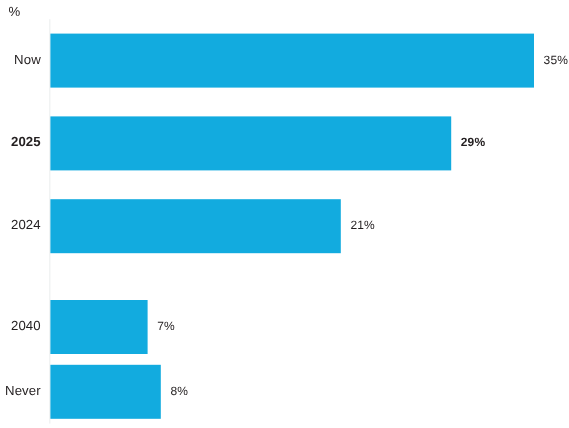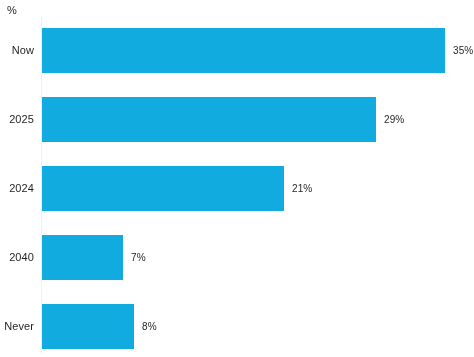--- a/index.html
+++ b/index.html
@@ -103,31 +103,31 @@
   <div id="unit-label">%</div>
 
   <div id="axis-line"></div>
 
   <div id="plot">
       <div class="bar-row" style="top: 28px;">
         <div class="cat-label">Now</div>
         <div class="bar" style="width: 403px; background: rgb(18, 171, 223);"></div>
         <div class="value-label" style="left: 453px;">35%</div>
       </div>
-      <div class="bar-row" style="top: 97px;">
+      <div class="bar-row" style="top: 97px; font-weight: bold;">
         <div class="cat-label">2025</div>
         <div class="bar" style="width: 334px; background: rgb(18, 171, 223);"></div>
         <div class="value-label" style="left: 384px; text-align: right;">29%</div>
       </div>
       <div class="bar-row" style="top: 166px;">
         <div class="cat-label">2024</div>
         <div class="bar" style="width: 242px; background: rgb(18, 171, 223);"></div>
         <div class="value-label" style="left: 292px;">21%</div>
       </div>
-      <div class="bar-row" style="top: 235px;">
+      <div class="bar-row" style="top: 250px;">
         <div class="cat-label">2040</div>
         <div class="bar" style="width: 81px; background: rgb(18, 171, 223);"></div>
         <div class="value-label" style="left: 131px;">7%</div>
       </div>
       <div class="bar-row" style="top: 304px;">
         <div class="cat-label">Never</div>
         <div class="bar" style="width: 92px; background: rgb(18, 171, 223);"></div>
         <div class="value-label" style="left: 142px;">8%</div>
       </div>
     </div>

